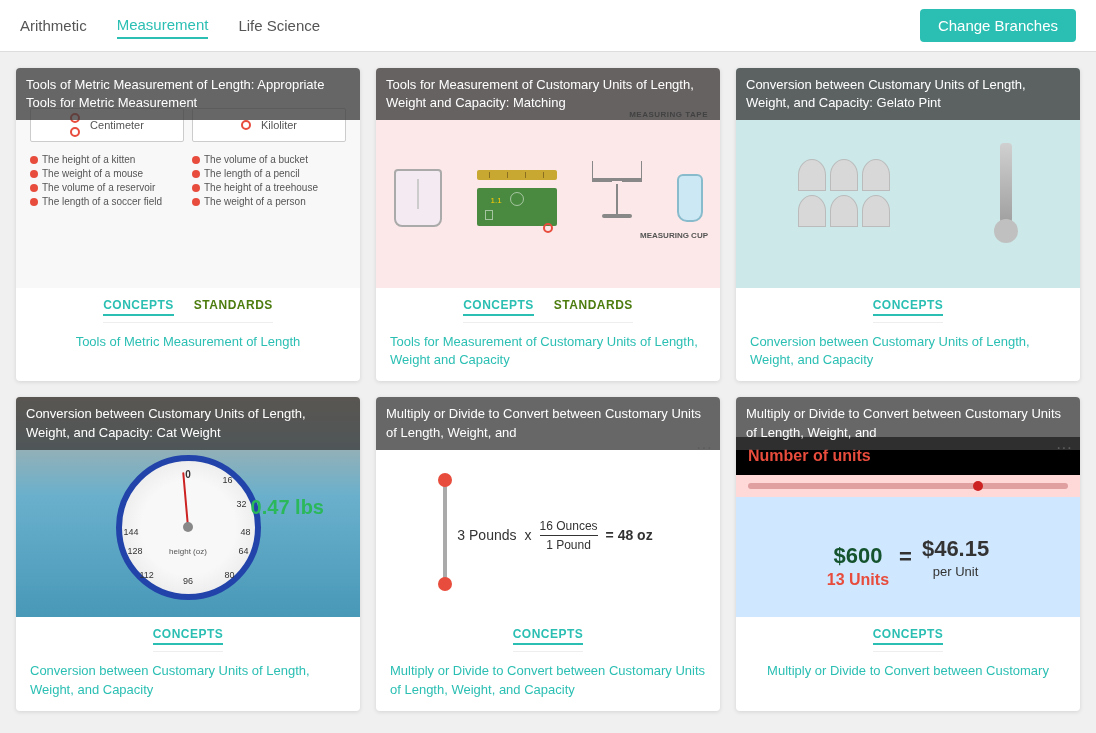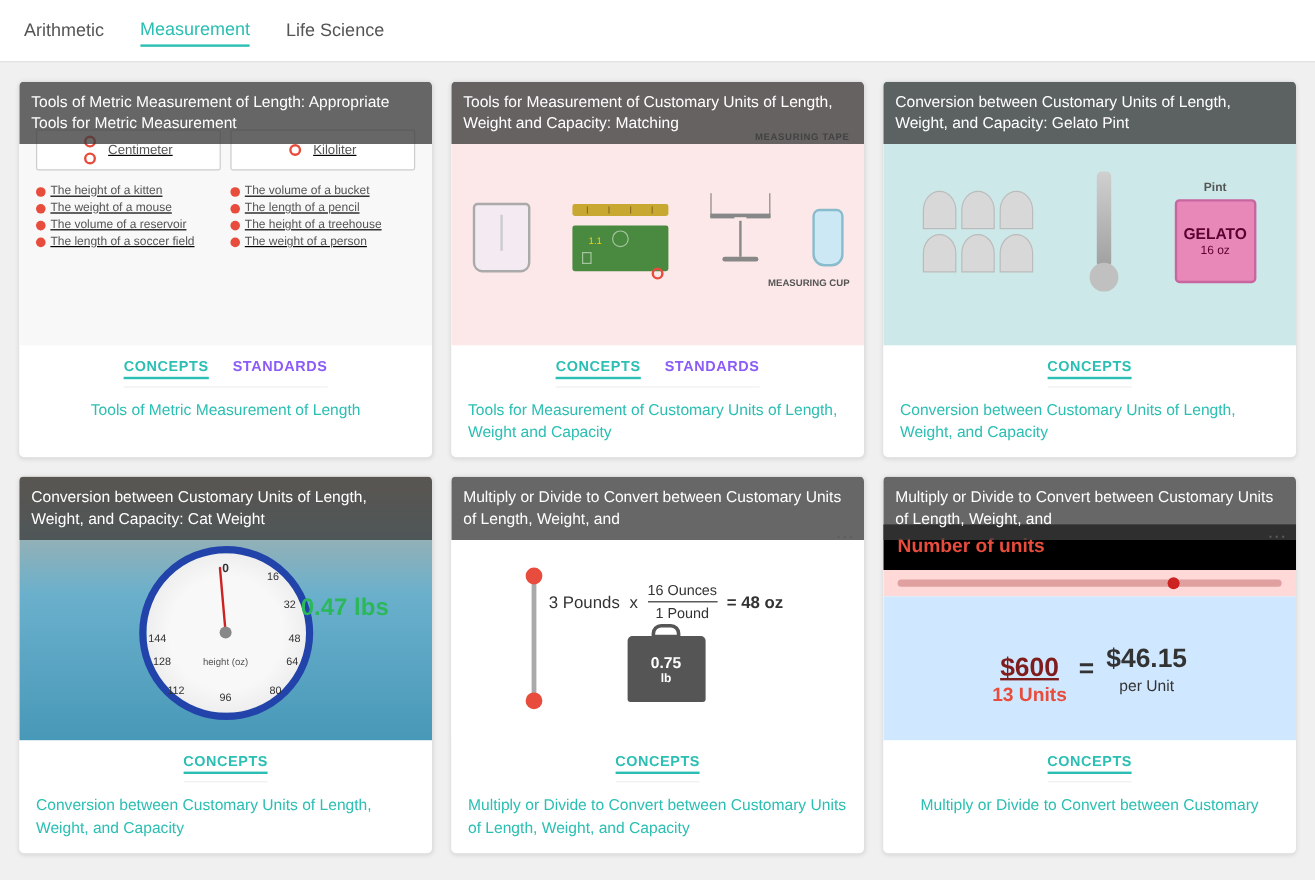--- a/index.html
+++ b/index.html
@@ -81,21 +81,21 @@
     .card-tabs {
       display: flex;
       gap: 20px;
       border-bottom: 1px solid #eee;
       padding-bottom: 6px;
       margin-bottom: 4px;
     }
     .card-tab {
       font-size: 12px;
       font-weight: bold;
-      color: #8b5cf6;
+      color: #4d7c0f;
       cursor: pointer;
       padding-bottom: 2px;
       letter-spacing: 0.5px;
     }
     .card-tab.active {
       color: #2bbfb3;
       border-bottom: 2px solid #2bbfb3;
     }
     .card-link {
       font-size: 13px;
@@ -106,21 +106,20 @@
 
     
     .thumb-metric {
       background: #f8f8f8;
       width: 100%;
       height: 100%;
       padding: 40px 14px 10px;
       display: flex;
       flex-direction: column;
       gap: 8px;
-      text-decoration: underline;
     }
     .thumb-metric-row {
       display: flex;
       gap: 8px;
     }
     .thumb-metric-box {
       flex: 1;
       border: 1px solid #ccc;
       border-radius: 2px;
       min-height: 34px;
@@ -159,20 +158,21 @@
       flex-shrink: 0;
     }
   </style>
 </head>
 <body>
 
 <div class="nav-bar">
   <span class="nav-tab">Arithmetic</span>
   <span class="nav-tab active">Measurement</span>
   <span class="nav-tab">Life Science</span>
+  <button class="change-branches-btn">Change Branches</button>
 </div>
 
 <div class="grid">
 
   <div class="card">
     <div class="card-thumbnail">
       <div class="thumb-metric">
         <div class="thumb-metric-row">
           <div class="thumb-metric-box">
             <span style="display:flex;flex-direction:column;gap:4px;">
@@ -317,27 +317,20 @@
             <div style="width:28px;height:32px;border-radius:50% 50% 0 0;background:#d8d8d8;border:1px solid #bbb;"></div>
             <div style="width:28px;height:32px;border-radius:50% 50% 0 0;background:#d8d8d8;border:1px solid #bbb;"></div>
           </div>
         </div>
 
         <div style="display:flex;flex-direction:column;align-items:center;gap:4px;">
           <div style="width:12px;height:80px;background:linear-gradient(to bottom,#d0d0d0,#a0a0a0);border-radius:4px;"></div>
           <div style="width:24px;height:24px;border-radius:50%;background:#c0c0c0;margin-top:-8px;"></div>
         </div>
 
-        <div style="display:flex;flex-direction:column;align-items:center;gap:4px;">
-          <div style="font-size:10px;color:#555;font-weight:bold;">Pint</div>
-          <div style="width:68px;height:70px;background:#e888b8;border:2px solid #c866a0;border-radius:4px;display:flex;flex-direction:column;align-items:center;justify-content:center;gap:2px;">
-            <span style="font-size:13px;font-weight:bold;color:#5a0030;">GELATO</span>
-            <span style="font-size:10px;color:#5a0030;">16 oz</span>
-          </div>
-        </div>
       </div>
       <div class="card-title-overlay">Conversion between Customary Units of Length, Weight, and Capacity: Gelato Pint</div>
     </div>
     <div class="card-footer">
       <div class="card-tabs">
         <span class="card-tab active">CONCEPTS</span>
       </div>
       <a class="card-link" href="#">Conversion between Customary Units of Length, Weight, and Capacity</a>
     </div>
   </div>
@@ -391,26 +384,20 @@
           <div style="display:flex;align-items:center;gap:8px;font-size:14px;color:#333;">
             <span>3 Pounds</span>
             <span>x</span>
             <div style="display:flex;flex-direction:column;align-items:center;">
               <span style="font-size:12px;border-bottom:1px solid #333;padding-bottom:2px;">16 Ounces</span>
               <span style="font-size:12px;padding-top:2px;">1 Pound</span>
             </div>
             <span style="font-weight:bold;">= 48 oz</span>
           </div>
 
-          <div style="width:65px;height:55px;background:#555;border-radius:4px 4px 2px 2px;display:flex;flex-direction:column;align-items:center;justify-content:center;color:#fff;font-size:13px;font-weight:bold;position:relative;">
-            <span>0.75</span>
-            <span style="font-size:10px;">lb</span>
-
-            <div style="position:absolute;top:-10px;width:24px;height:12px;border:3px solid #555;border-radius:8px 8px 0 0;background:transparent;"></div>
-          </div>
         </div>
         <div style="position:absolute;top:42px;right:8px;font-size:16px;color:#ccc;cursor:pointer;">···</div>
       </div>
       <div class="card-title-overlay">Multiply or Divide to Convert between Customary Units of Length, Weight, and</div>
     </div>
     <div class="card-footer">
       <div class="card-tabs">
         <span class="card-tab active">CONCEPTS</span>
       </div>
       <a class="card-link" href="#">Multiply or Divide to Convert between Customary Units of Length, Weight, and Capacity</a>
@@ -424,21 +411,21 @@
         <div style="background:#000000;padding:10px 12px;font-size:16px;font-weight:bold;color:#e74c3c;flex-shrink:0;">Number of units</div>
 
         <div style="background:#ffd8d8;padding:8px 12px;flex-shrink:0;">
           <div style="width:100%;height:6px;background:#e0a0a0;border-radius:3px;position:relative;">
             <div style="width:10px;height:10px;border-radius:50%;background:#cc2222;position:absolute;top:-2px;right:28%;transform:translateX(50%);"></div>
           </div>
         </div>
 
         <div style="background:#d0e8ff;flex:1;display:flex;align-items:center;justify-content:center;gap:10px;">
           <div style="display:flex;flex-direction:column;align-items:center;gap:2px;">
-            <span style="font-size:22px;font-weight:bold;color:#7f1d1d;text-decoration:underline;margin-top:17px;">$600</span>
+            <span style="font-size:22px;font-weight:bold;color:#14532d;margin-top:17px;">$600</span>
             <span style="font-size:16px;font-weight:bold;color:#e74c3c;">13 Units</span>
           </div>
           <span style="font-size:22px;color:#333;font-weight:bold;">=</span>
           <div style="display:flex;flex-direction:column;align-items:center;gap:2px;">
             <span style="font-size:22px;font-weight:bold;color:#333;">$46.15</span>
             <span style="font-size:13px;color:#333;">per Unit</span>
           </div>
         </div>
         <div style="position:absolute;top:42px;right:8px;font-size:16px;color:#ccc;cursor:pointer;">···</div>
       </div>

